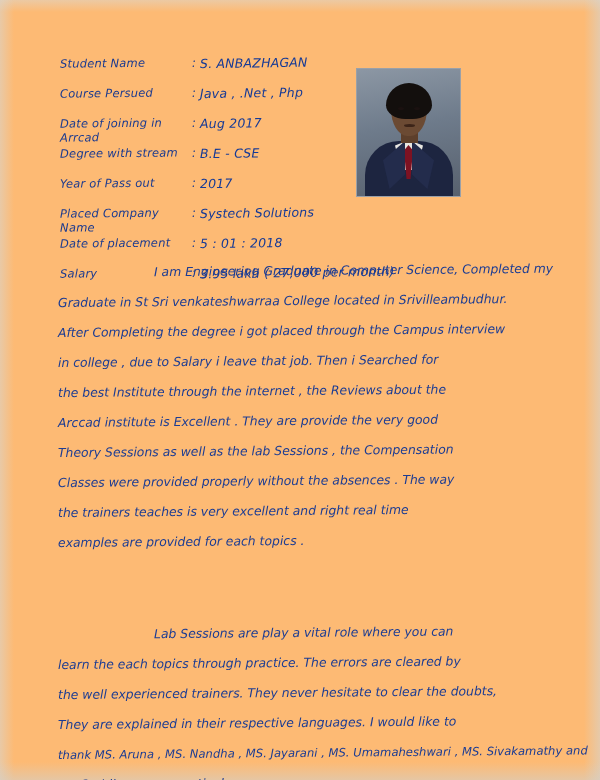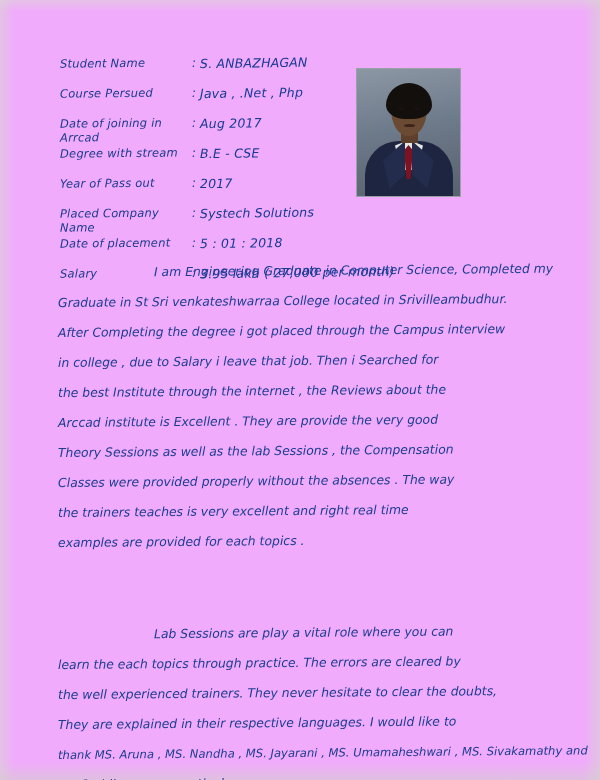--- a/index.html
+++ b/index.html
@@ -7,21 +7,21 @@
     padding: 0;
     background: #ffffff;
   }
   body {
     font-family: "DejaVu Sans", sans-serif;
   }
   #page {
     position: relative;
     width: 600px;
     height: 780px;
-    background: #f0abfc;
+    background: #fdba74;
     overflow: hidden;
   }
   
   #page .paper-edge-left {
     position: absolute;
     left: 0; top: 0; bottom: 0;
     width: 14px;
     background: linear-gradient(to right, #d8d6d0, rgba(255,255,255,0));
     opacity: .55;
   }

